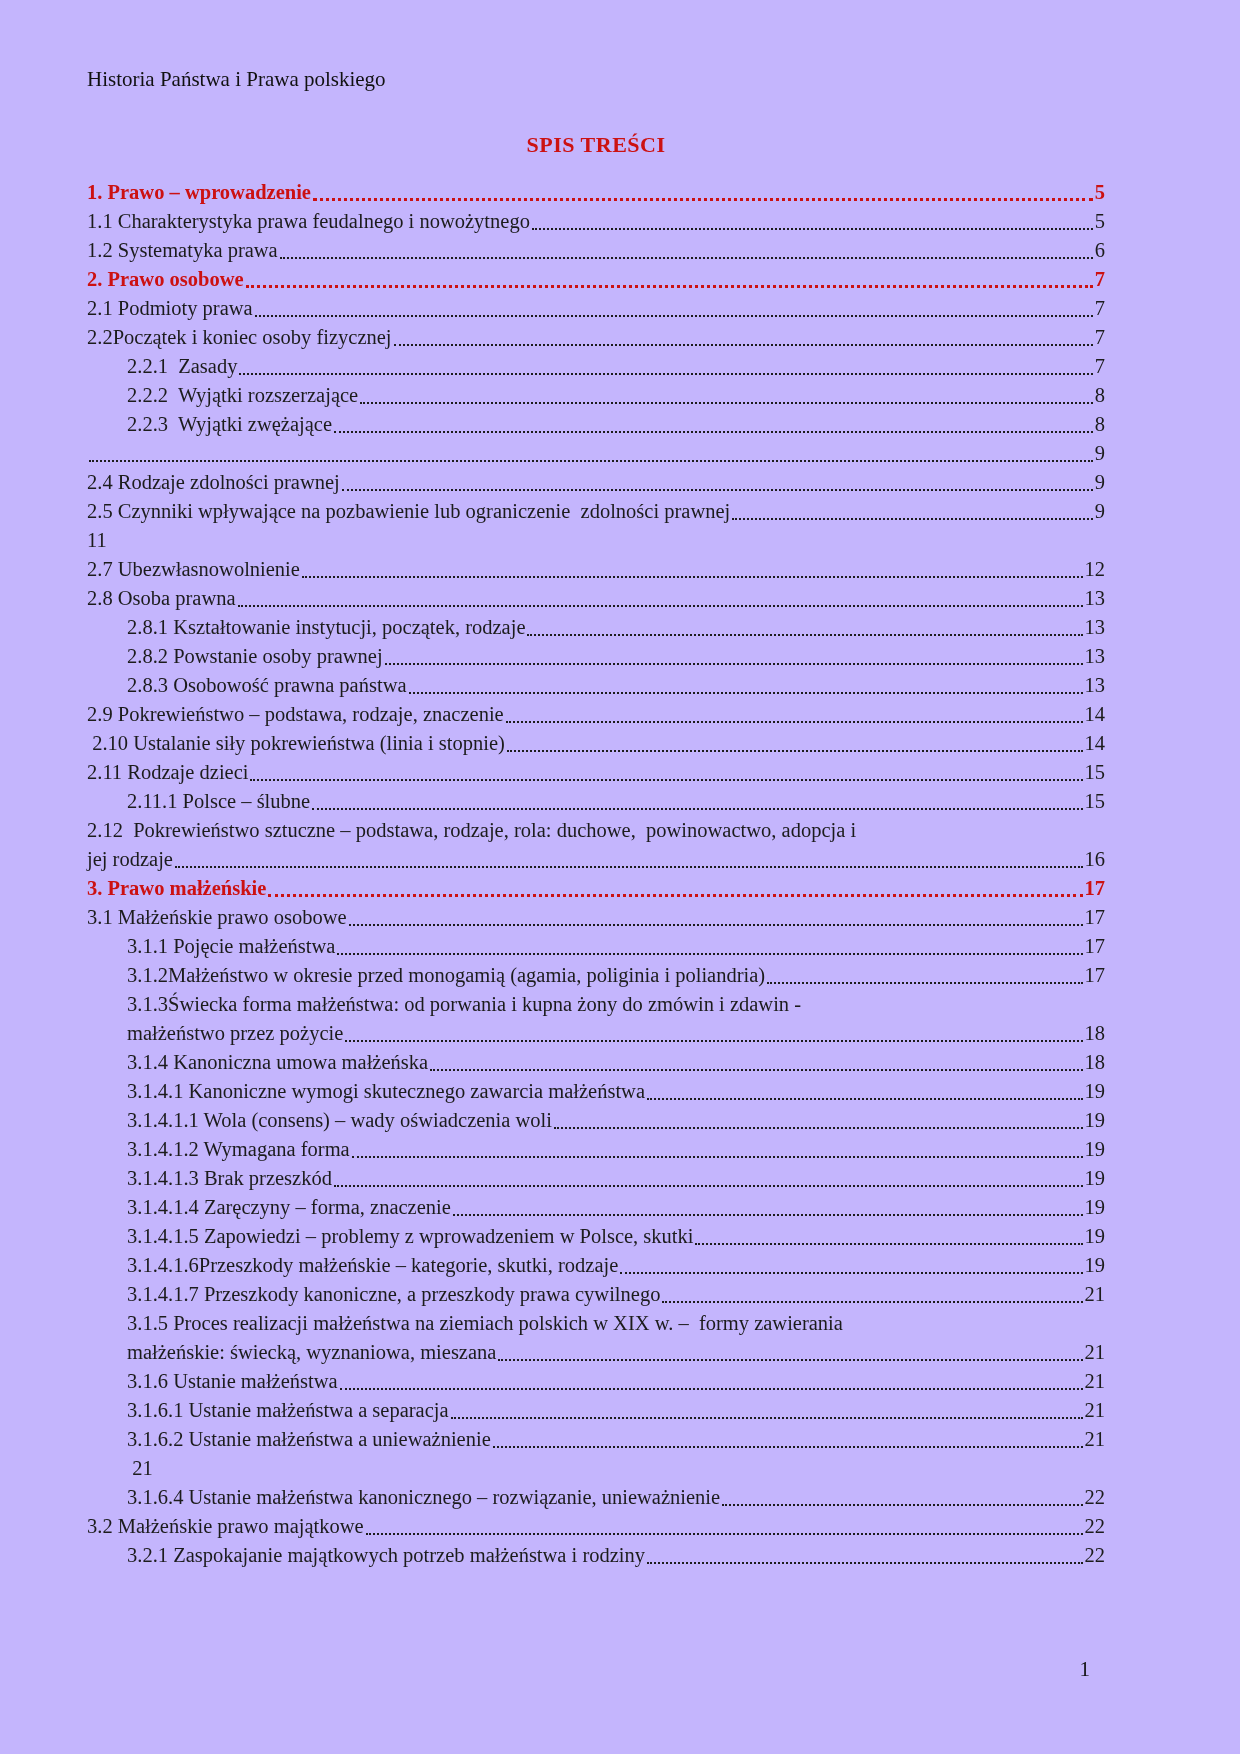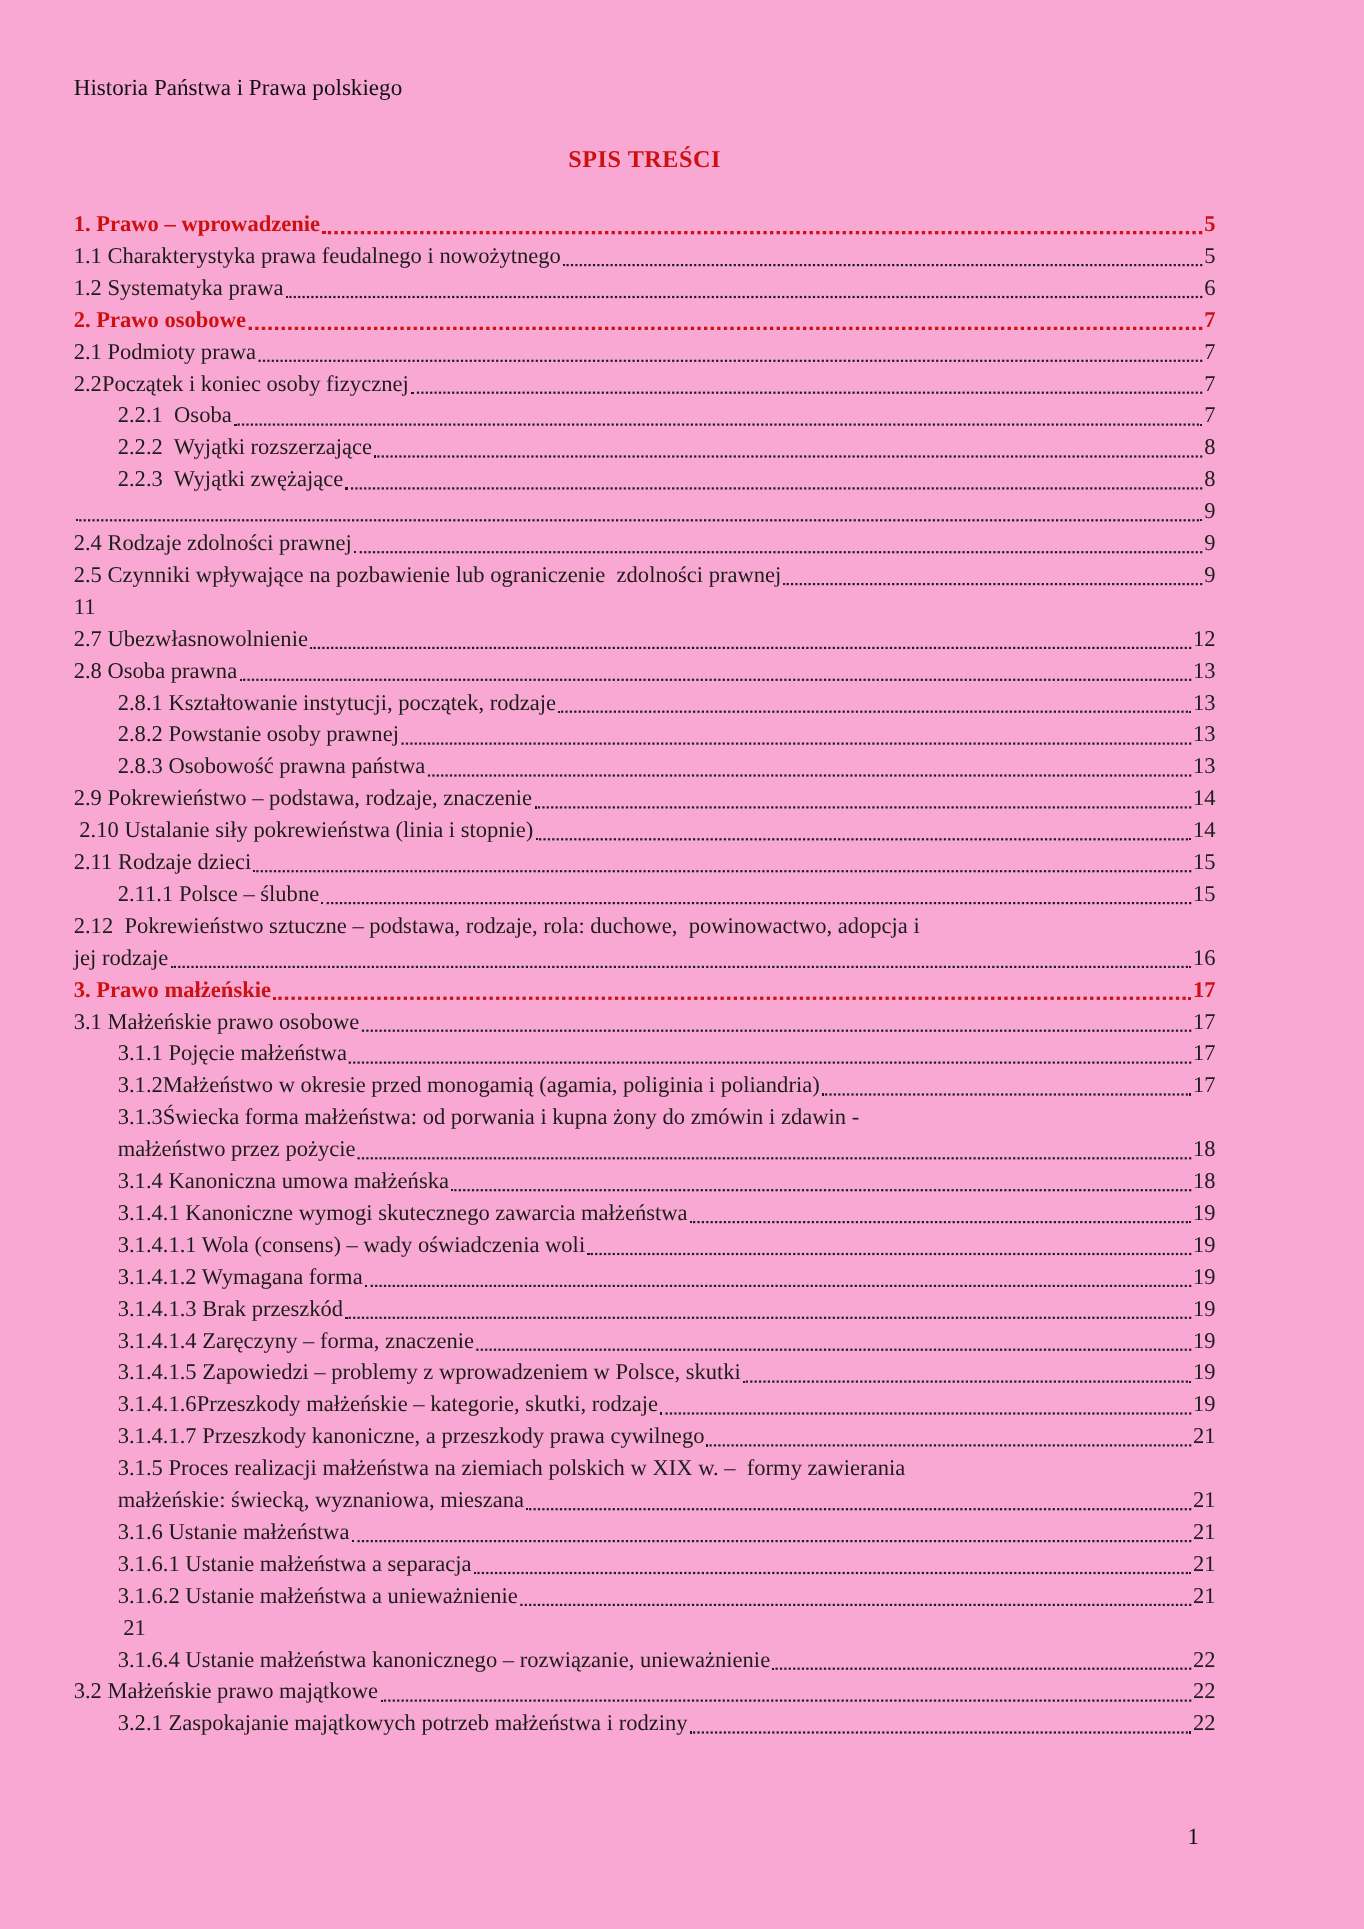--- a/index.html
+++ b/index.html
@@ -1,33 +1,33 @@
 <!DOCTYPE html>
 <html><head>
 <meta charset="utf-8">
 <style>
   html, body { margin: 0; padding: 0; background: #ffffff; }
   .page {
     position: relative;
     width: 1240px;
     height: 1754px;
-    background: #f9a8d4;
+    background: #c4b5fd;
     box-sizing: border-box;
-    padding: 66px 135px 0 67px;
+    padding: 66px 135px 0 87px;
     font-family: "Liberation Serif", "DejaVu Serif", serif;
     color: #1c1c1c;
     overflow: hidden;
   }
   .doc-header {
     font-size: 21px;
     line-height: 26px;
     color: #111111;
   }
   .doc-title {
-    margin: 40px 0 32px 0;
+    margin: 40px 0 20px 0;
     text-align: center;
     font-size: 22px;
     font-weight: bold;
     color: #cc1111;
     letter-spacing: 0.5px;
   }
   .toc { font-size: 20.5px; }
   .toc-row {
     display: flex;
     align-items: flex-end;
@@ -64,21 +64,21 @@
 
   <div class="doc-title">SPIS TREŚCI</div>
 
   <div class="toc" id="toc">
       <div class="toc-row red"><span class="toc-text">1. Prawo – wprowadzenie</span><span class="leader"></span><span class="toc-page">5</span></div>
       <div class="toc-row"><span class="toc-text">1.1 Charakterystyka prawa feudalnego i nowożytnego</span><span class="leader"></span><span class="toc-page">5</span></div>
       <div class="toc-row"><span class="toc-text">1.2 Systematyka prawa</span><span class="leader"></span><span class="toc-page">6</span></div>
       <div class="toc-row red"><span class="toc-text">2. Prawo osobowe</span><span class="leader"></span><span class="toc-page">7</span></div>
       <div class="toc-row"><span class="toc-text">2.1 Podmioty prawa</span><span class="leader"></span><span class="toc-page">7</span></div>
       <div class="toc-row"><span class="toc-text">2.2Początek i koniec osoby fizycznej</span><span class="leader"></span><span class="toc-page">7</span></div>
-      <div class="toc-row indent"><span class="toc-text">2.2.1  Osoba</span><span class="leader"></span><span class="toc-page">7</span></div>
+      <div class="toc-row indent"><span class="toc-text">2.2.1  Zasady</span><span class="leader"></span><span class="toc-page">7</span></div>
       <div class="toc-row indent"><span class="toc-text">2.2.2  Wyjątki rozszerzające</span><span class="leader"></span><span class="toc-page">8</span></div>
       <div class="toc-row indent"><span class="toc-text">2.2.3  Wyjątki zwężające</span><span class="leader"></span><span class="toc-page">8</span></div>
       <div class="toc-row"><span class="leader"></span><span class="toc-page">9</span></div>
       <div class="toc-row"><span class="toc-text">2.4 Rodzaje zdolności prawnej</span><span class="leader"></span><span class="toc-page">9</span></div>
       <div class="toc-row"><span class="toc-text">2.5 Czynniki wpływające na pozbawienie lub ograniczenie  zdolności prawnej</span><span class="leader"></span><span class="toc-page">9</span></div>
       <div class="toc-row"><span class="toc-page">11</span></div>
       <div class="toc-row"><span class="toc-text">2.7 Ubezwłasnowolnienie</span><span class="leader"></span><span class="toc-page">12</span></div>
       <div class="toc-row"><span class="toc-text">2.8 Osoba prawna</span><span class="leader"></span><span class="toc-page">13</span></div>
       <div class="toc-row indent"><span class="toc-text">2.8.1 Kształtowanie instytucji, początek, rodzaje</span><span class="leader"></span><span class="toc-page">13</span></div>
       <div class="toc-row indent"><span class="toc-text">2.8.2 Powstanie osoby prawnej</span><span class="leader"></span><span class="toc-page">13</span></div>

